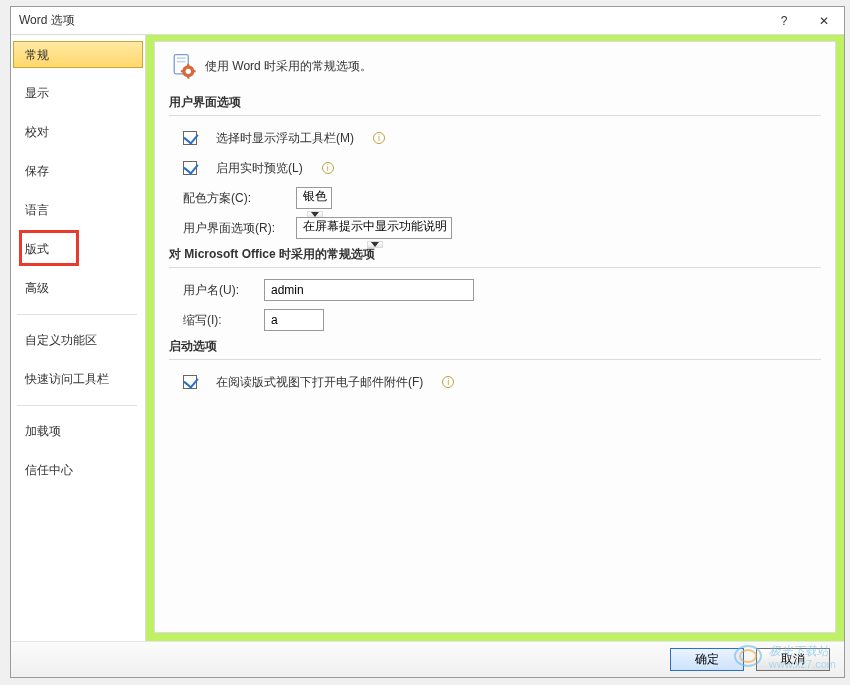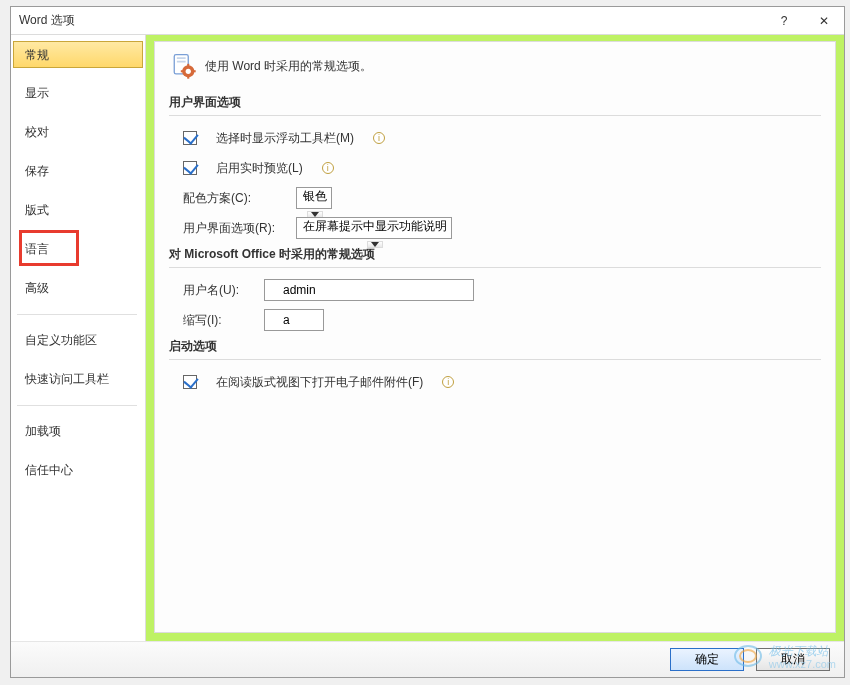--- a/index.html
+++ b/index.html
@@ -54,21 +54,21 @@
     .label { color: #333; }
     .select {
       border: 1px solid #999; background: #fff; height: 22px; display: inline-flex; align-items: center;
       padding: 0 4px 0 6px; gap: 6px; flex-direction: column;
     }
     .select .sel-btn {
       width: 16px; height: 18px; border: 1px solid #dcdcdc; background: linear-gradient(#fff,#e8e8e8);
       display: flex; align-items: center; justify-content: center;
     }
     .input {
-      border: 1px solid #999; height: 22px; padding: 0 18px; background: #fff;
+      border: 1px solid #999; height: 22px; padding: 0 6px; background: #fff;
     }
     .input.w-long { width: 210px; }
     .input.w-short { width: 60px; }
     .footer {
       position: absolute; bottom: 0; left: 0; right: 0; height: 36px;
       display: flex; justify-content: flex-end; align-items: center; gap: 12px;
       padding-right: 14px; border-top: 1px solid #e6e6e6;
       background: linear-gradient(#fbfbfb,#f0f0f0);
     }
     .btn {
@@ -100,22 +100,22 @@
       <span>✕</span>
     </div>
   </div>
 
   <div class="body">
     <div class="sidebar">
       <div class="side-item selected"><span>常规</span></div>
       <div class="side-item"><span>显示</span></div>
       <div class="side-item"><span>校对</span></div>
       <div class="side-item"><span>保存</span></div>
+      <div class="side-item"><span>语言</span></div>
       <div class="side-item"><span>版式</span></div>
-      <div class="side-item"><span>语言</span></div>
       <div class="side-item"><span>高级</span></div>
       <div class="side-sep"></div>
       <div class="side-item"><span>自定义功能区</span></div>
       <div class="side-item"><span>快速访问工具栏</span></div>
       <div class="side-sep"></div>
       <div class="side-item"><span>加载项</span></div>
       <div class="side-item"><span>信任中心</span></div>
       <div class="highlight-box"></div>
     </div>
 

